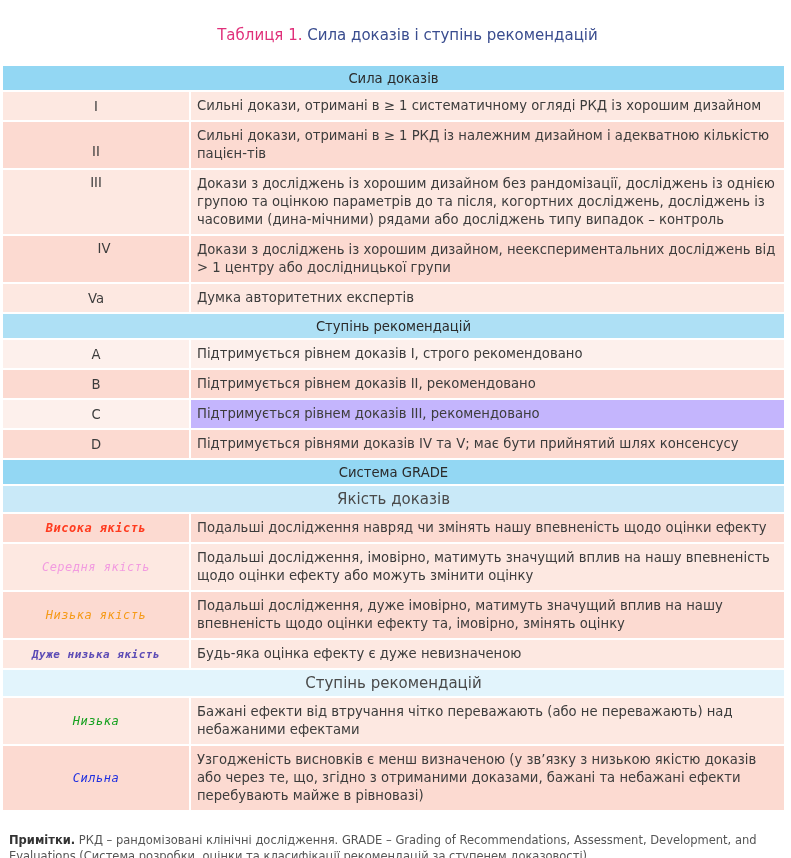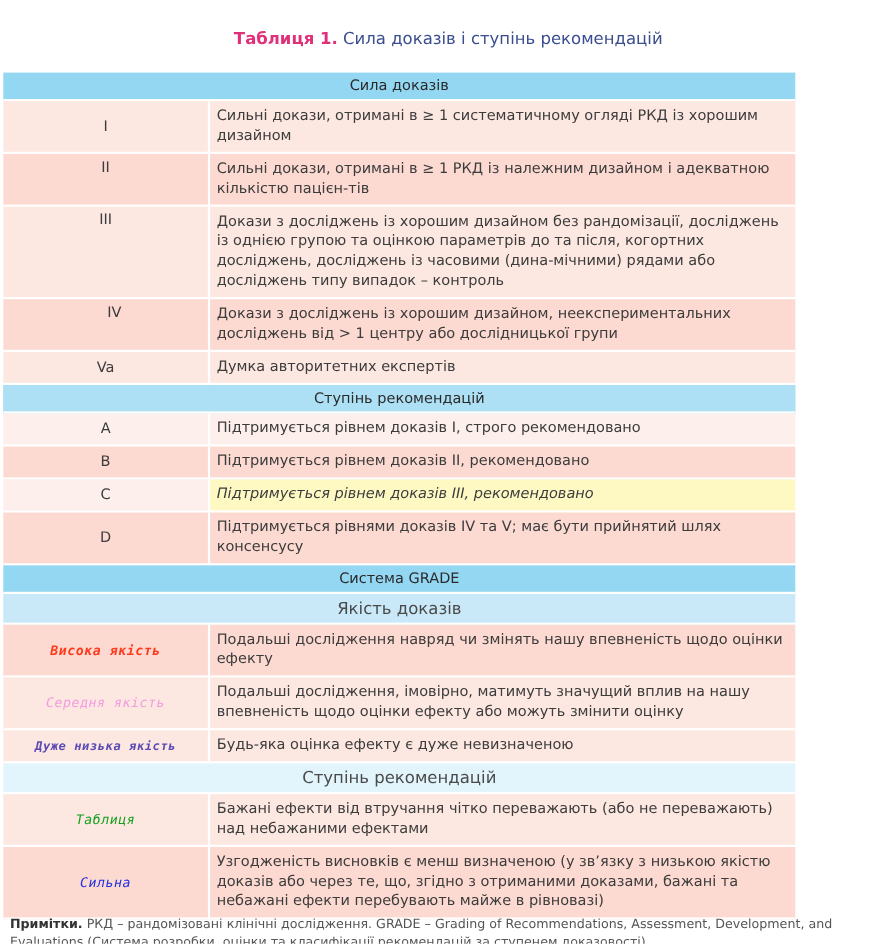--- a/index.html
+++ b/index.html
@@ -1,21 +1,21 @@
 <!DOCTYPE html>
 <html><head>
 <meta charset="utf-8">
 <style>
   html, body { margin:0; padding:0; background:#ffffff; }
   body { width:791px; height:858px; position:relative; overflow:hidden;
          font-family:"DejaVu Sans", sans-serif; color:#3c3c3c; }
   .title { position:absolute; top:26px; left:0; width:791px; text-align:center;
            font-size:15px; color:#3a4d8f; }
-  .title .lbl { color:#e0307a; font-weight:bold;margin-left:24px; }
-  table.t { position:absolute; top:66px; left:3px; width:720px; border-collapse:separate; border-spacing:0; font-size:13.2px; }
+  .title .lbl { color:#e0307a; font-weight:normal;margin-left:24px; }
+  table.t { position:absolute; top:66px; left:3px; width:781px; border-collapse:separate; border-spacing:0; font-size:13.2px; }
   table.t td { padding:0 6px; border-bottom:2px solid #ffffff; vertical-align:middle; }
   table.t td.c1 { width:158px; text-align:center; border-right:2px solid #ffffff; }
   table.t td.c2 { line-height:18px; padding-top:5px; padding-bottom:5px; }
   tr.hdr td { background:#93d7f3; text-align:center; color:#2a2a2a; height:24px; }
   tr.sub td { background:#c9e9f8; text-align:center; color:#4a4a4a; font-size:15px; height:26px; }
   tr.sub2 td { background:#e2f4fc; text-align:center; color:#4a4a4a; font-size:15px; height:26px; }
   tr.l td { background:#fde8e1; }
   tr.d td { background:#fcdad1; }
   .g { font-family:"DejaVu Sans Mono", monospace; font-weight:bold; font-size:12px; letter-spacing:0.5px;font-style:italic; }
   .note { position:absolute; top:832px; left:9px; width:780px; font-size:11.5px; line-height:16px; color:#555; }
@@ -32,21 +32,21 @@
 <table class="t">
   <tbody>
     <tr class="hdr">
       <td colspan="2">Сила доказів</td>
     </tr>
     <tr class="l">
       <td class="c1">I</td>
       <td class="c2">Сильні докази, отримані в ≥ 1 систематичному огляді РКД із хорошим дизайном</td>
     </tr>
     <tr class="d">
-      <td class="c1" style="vertical-align:top;padding-top:5px;">II</td>
+      <td class="c1" style="vertical-align:top;padding-top:22px;">II</td>
       <td class="c2">Сильні докази, отримані в ≥ 1 РКД із належним дизайном і адекватною кількістю пацієн-тів</td>
     </tr>
     <tr class="l">
       <td class="c1" style="vertical-align:top;padding-top:5px;">III</td>
       <td class="c2">Докази з досліджень із хорошим дизайном без рандомізації, досліджень із однією групою та оцінкою параметрів до та після, когортних досліджень, досліджень із часовими (дина-мічними) рядами або досліджень типу випадок – контроль</td>
     </tr>
     <tr class="d">
       <td class="c1" style="vertical-align:top;padding-top:5px;padding-left:22px;">IV</td>
       <td class="c2">Докази з досліджень із хорошим дизайном, неекспериментальних досліджень від &gt; 1 центру або дослідницької групи</td>
     </tr>
@@ -61,51 +61,55 @@
     <tr class="l">
       <td class="c1" style="background:#fdf0ec;">A</td>
       <td class="c2" style="background:#fdf0ec;margin-left:32px;">Підтримується рівнем доказів I, строго рекомендовано</td>
     </tr>
     <tr class="d">
       <td class="c1">B</td>
       <td class="c2">Підтримується рівнем доказів II, рекомендовано</td>
     </tr>
     <tr class="l">
       <td class="c1" style="background:#fdf0ec;">C</td>
-      <td class="c2" style="background:#fef9c3;font-style:italic;">Підтримується рівнем доказів III, рекомендовано</td>
+      <td class="c2" style="background:#c4b5fd;">Підтримується рівнем доказів III, рекомендовано</td>
     </tr>
     <tr class="d">
       <td class="c1">D</td>
       <td class="c2">Підтримується рівнями доказів IV та V; має бути прийнятий шлях консенсусу</td>
     </tr>
 
     <tr class="hdr">
       <td colspan="2">Система GRADE</td>
     </tr>
     <tr class="sub">
       <td colspan="2">Якість доказів</td>
     </tr>
     <tr class="d">
       <td class="c1 g" style="color:#ff3b1f;">Висока якість</td>
       <td class="c2">Подальші дослідження навряд чи змінять нашу впевненість щодо оцінки ефекту</td>
     </tr>
     <tr class="l">
       <td class="c1 g" style="color:#f29be0;font-weight:normal;">Середня якість</td>
       <td class="c2">Подальші дослідження, імовірно, матимуть значущий вплив на нашу впевненість щодо оцінки ефекту або можуть змінити оцінку</td>
     </tr>
+    <tr class="d">
+      <td class="c1 g" style="color:#f59a17;font-weight:normal;">Низька якість</td>
+      <td class="c2">Подальші дослідження, дуже імовірно, матимуть значущий вплив на нашу впевненість щодо оцінки ефекту та, імовірно, змінять оцінку</td>
+    </tr>
     <tr class="l">
       <td class="c1 g" style="color:#5c4bb5;font-size:11px;">Дуже низька якість</td>
       <td class="c2">Будь-яка оцінка ефекту є дуже невизначеною</td>
     </tr>
 
     <tr class="sub2">
       <td colspan="2">Ступінь рекомендацій</td>
     </tr>
     <tr class="l">
-      <td class="c1 g" style="color:#14a01e;font-weight:normal;">Таблиця</td>
+      <td class="c1 g" style="color:#14a01e;font-weight:normal;">Низька</td>
       <td class="c2">Бажані ефекти від втручання чітко переважають (або не переважають) над небажаними ефектами</td>
     </tr>
     <tr class="d">
       <td class="c1 g" style="color:#1f2fe0;font-weight:normal;">Сильна</td>
       <td class="c2">Узгодженість висновків є менш визначеною (у зв’язку з низькою якістю доказів або через те, що, згідно з отриманими доказами, бажані та небажані ефекти перебувають майже в рівновазі)</td>
     </tr>
   </tbody>
 </table>
 
 <div class="note">

